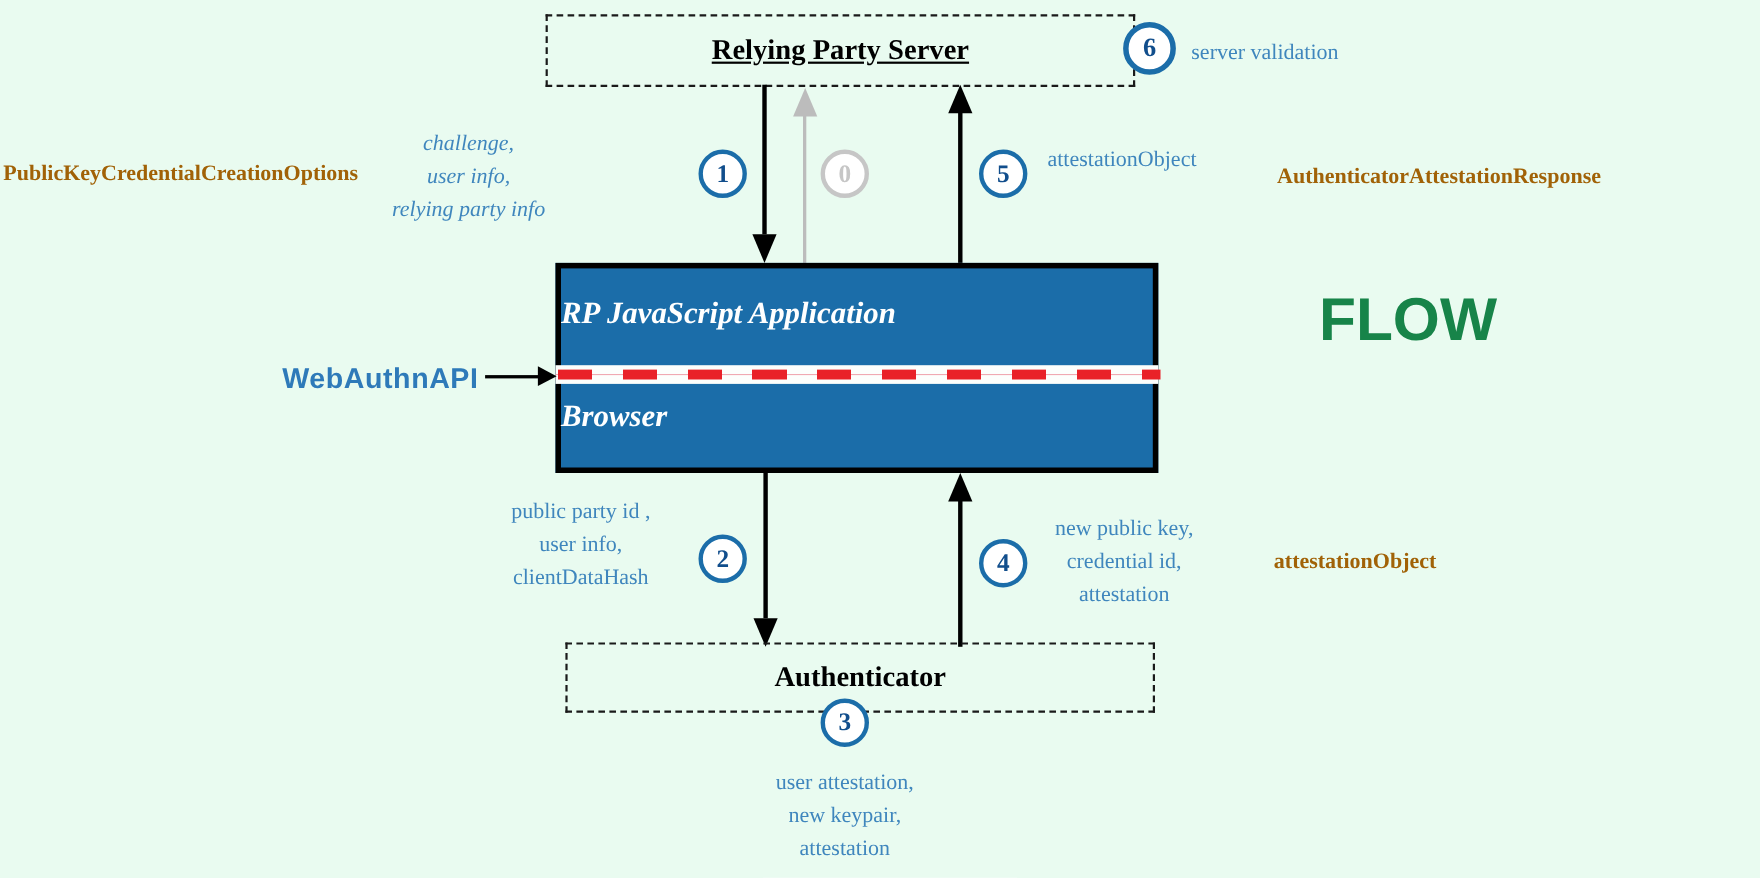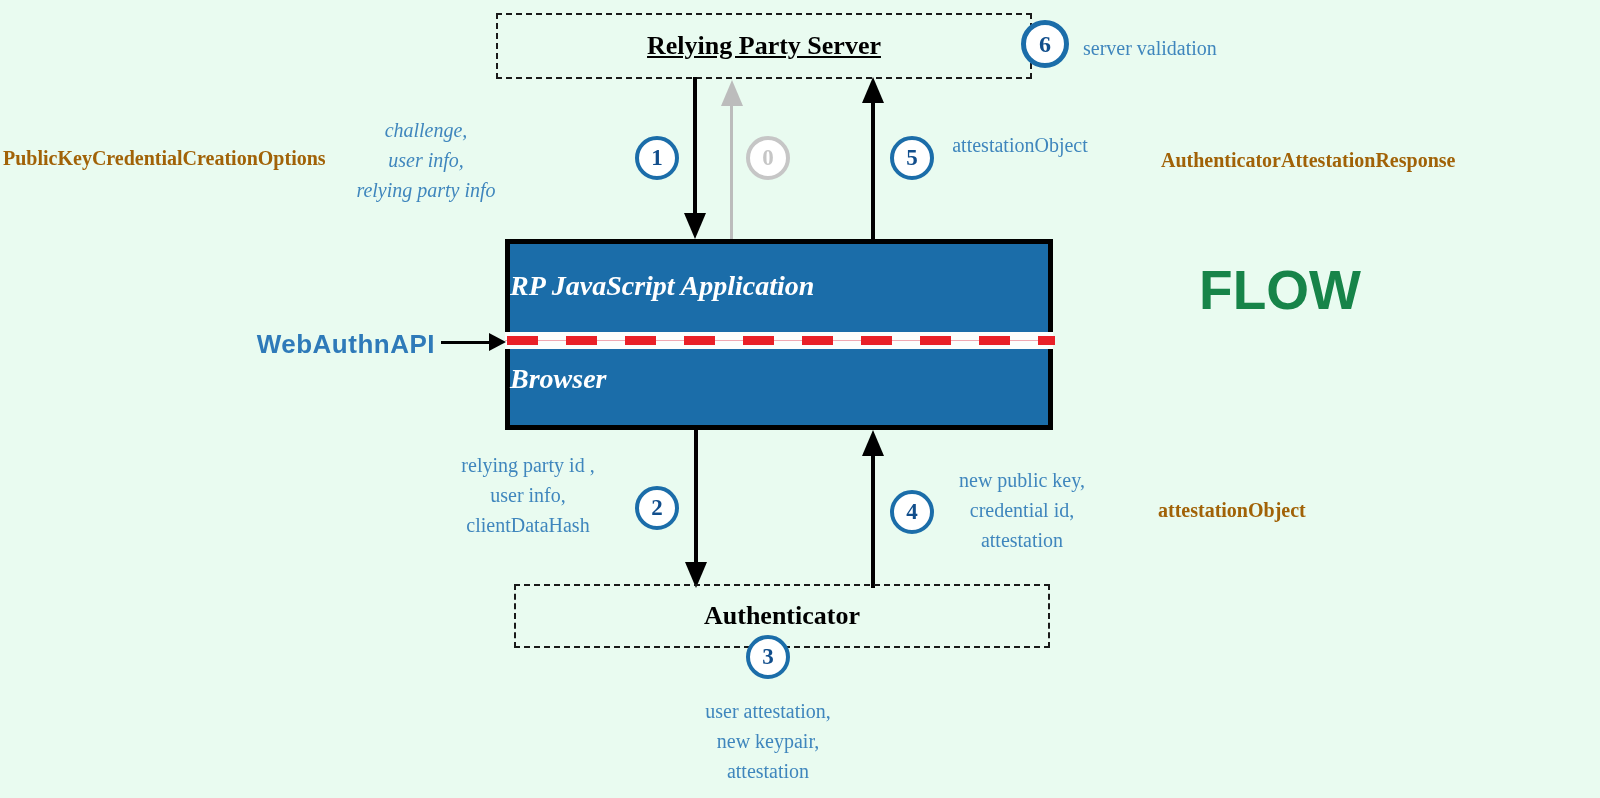--- a/index.html
+++ b/index.html
@@ -177,21 +177,21 @@
   <div id="arrow4-head" class="tri-up"></div>
 
   <div id="badge-2" class="badge">
     <span>2</span>
   </div>
   <div id="badge-4" class="badge">
     <span>4</span>
   </div>
 
   <div id="step2-lines" class="lbl">
-    <div>relying party id ,</div>
+    <div>public party id ,</div>
     <div>user info,</div>
     <div>clientDataHash</div>
   </div>
   <div id="step4-lines" class="lbl">
     <div>new public key,</div>
     <div>credential id,</div>
     <div>attestation</div>
   </div>
   <div id="lbl-ao" class="bold-lbl">attestationObject</div>
 

